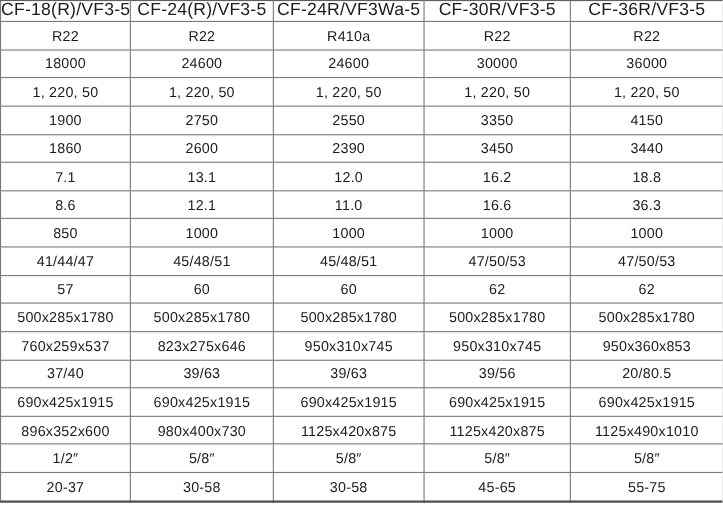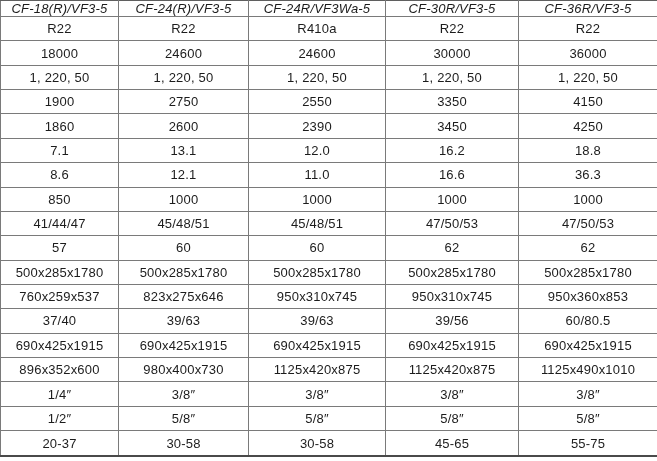--- a/index.html
+++ b/index.html
@@ -32,22 +32,21 @@
     vertical-align: middle;
     font-size: 13px;
     font-weight: normal;
     color: #1c1c1c;
     padding: 0;
     white-space: nowrap;
     overflow: hidden;
     letter-spacing: 0.2px;
   }
   table.spec-table th {
-    font-size: 13px;
-    font-style: italic;
+    font-size: 16px;
   }
 </style>
 </head>
 <body>
 
 <div class="page">
   <table class="spec-table">
     <colgroup>
         <col style="width: 118px;">
         <col style="width: 130px;">
@@ -91,21 +90,21 @@
           <td>2750</td>
           <td>2550</td>
           <td>3350</td>
           <td>4150</td>
         </tr>
         <tr>
           <td>1860</td>
           <td>2600</td>
           <td>2390</td>
           <td>3450</td>
-          <td>4250</td>
+          <td>3440</td>
         </tr>
         <tr>
           <td>7.1</td>
           <td>13.1</td>
           <td>12.0</td>
           <td>16.2</td>
           <td>18.8</td>
         </tr>
         <tr>
           <td>8.6</td>
@@ -147,42 +146,35 @@
           <td>823x275x646</td>
           <td>950x310x745</td>
           <td>950x310x745</td>
           <td>950x360x853</td>
         </tr>
         <tr>
           <td>37/40</td>
           <td>39/63</td>
           <td>39/63</td>
           <td>39/56</td>
-          <td>60/80.5</td>
+          <td>20/80.5</td>
         </tr>
         <tr>
           <td>690x425x1915</td>
           <td>690x425x1915</td>
           <td>690x425x1915</td>
           <td>690x425x1915</td>
           <td>690x425x1915</td>
         </tr>
         <tr>
           <td>896x352x600</td>
           <td>980x400x730</td>
           <td>1125x420x875</td>
           <td>1125x420x875</td>
           <td>1125x490x1010</td>
-        </tr>
-        <tr>
-          <td>1/4″</td>
-          <td>3/8″</td>
-          <td>3/8″</td>
-          <td>3/8″</td>
-          <td>3/8″</td>
         </tr>
         <tr>
           <td>1/2″</td>
           <td>5/8″</td>
           <td>5/8″</td>
           <td>5/8″</td>
           <td>5/8″</td>
         </tr>
         <tr>
           <td>20-37</td>

